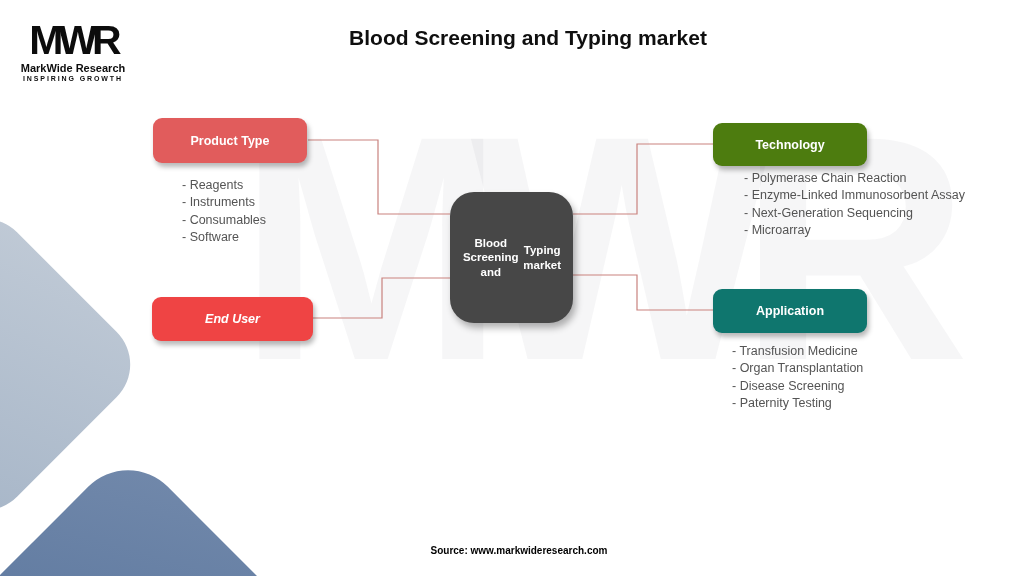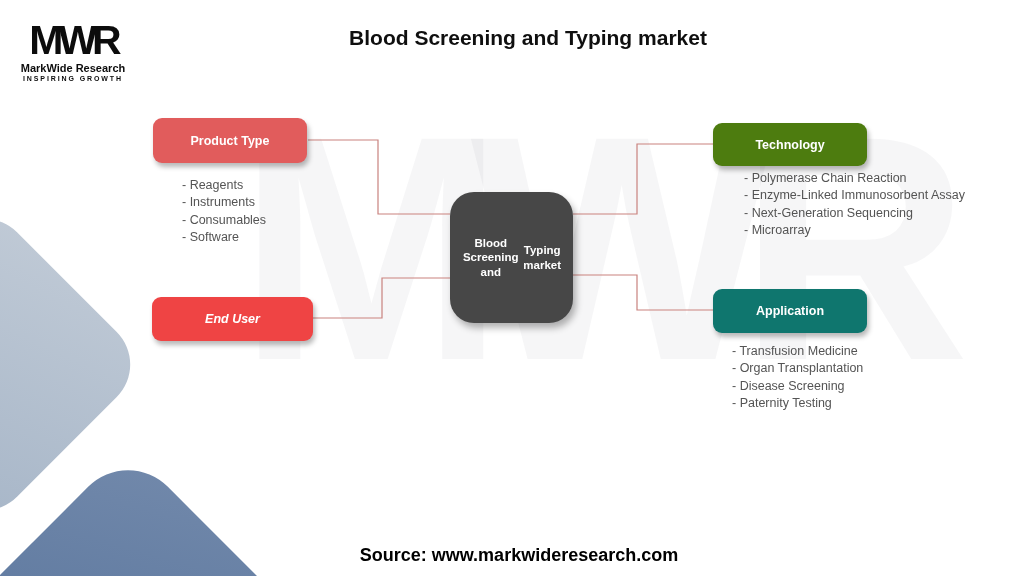--- a/index.html
+++ b/index.html
@@ -41,21 +41,21 @@
   .pos-enduser{left:152px;top:297px;width:161px;height:44px;}
   .pos-application{left:713px;top:289px;width:154px;height:44px;}
   
   .branch-list{position:absolute;font-size:12.5px;color:#545454;line-height:17.4px;white-space:nowrap;}
   .pos-product-list{left:182px;top:177px;}
   .pos-technology-list{left:744px;top:170px;}
   .pos-enduser-list{left:182px;top:359px;}
   .pos-application-list{left:700px;top:343px;margin-left:32px;}
   
   .source{position:absolute;left:14px;right:0;top:545px;text-align:center;
-    font-weight:bold;font-size:18px;color:#000;}
+    font-weight:bold;font-size:10px;color:#000;}
   .disclaimer{position:absolute;right:22px;top:551px;font-size:11px;color:#101010;}
 </style>
 </head>
 <body>
 
 <div class="stage" style="--connector: #c9827e; --center: #474747;">
 
   <div class="deco deco-light"></div>
   <div class="deco deco-dark"></div>
   <div class="watermark">MWR</div>

